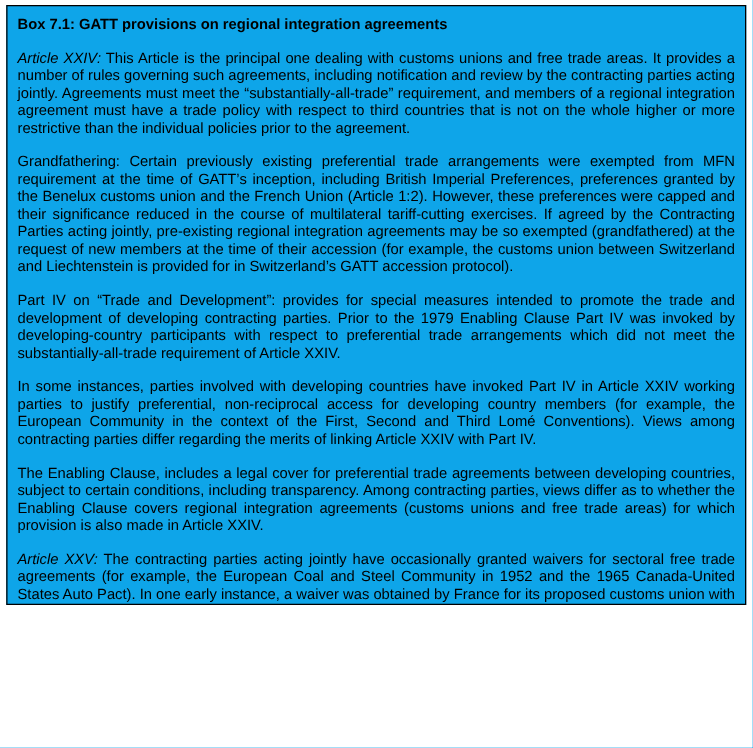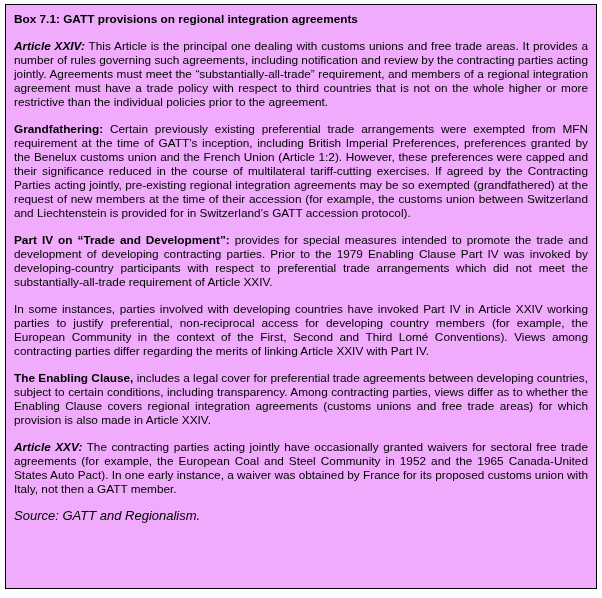--- a/index.html
+++ b/index.html
@@ -18,41 +18,41 @@
     position: relative;
     width: 602px;
     height: 598px;
     background: #ffffff;
   }
   .box {
     position: absolute;
     left: 5px;
     top: 4px;
     width: 592px;
-    height: 585px;
+    height: 480px;
     box-sizing: border-box;
-    background: #f0abfc;
+    background: #0ea5e9;
     border: 1px solid #000000;
     padding: 7px 8px 4px 8px;
     overflow: hidden;
   }
   .box-title {
     font-weight: bold;
     font-size: 11.8px;
     line-height: 14px;
     margin: 0 0 13px 0;
   }
   .para {
     margin: 0 0 13px 0;
     font-size: 11.8px;
     line-height: 14px;
     text-align: justify;
   }
   .lead {
-    font-weight: bold;
+    font-weight: normal;
   }
   .lead.em {
     font-style: italic;
   }
   .source {
     margin: 0;
     font-size: 13px;
     line-height: 14px;
     font-style: italic;
   }

